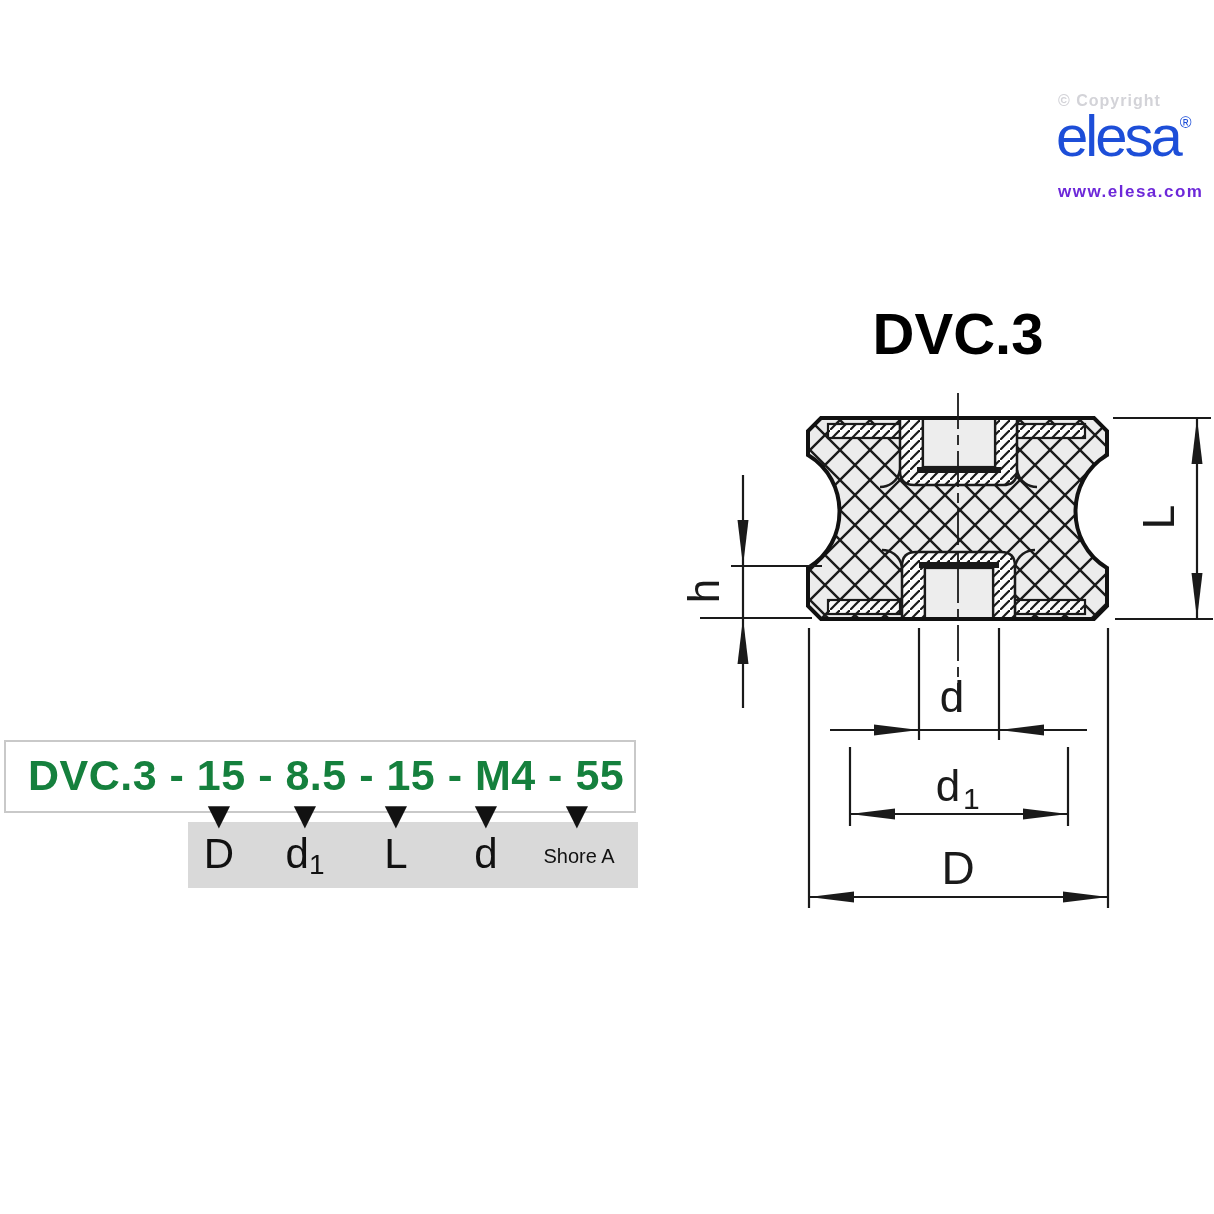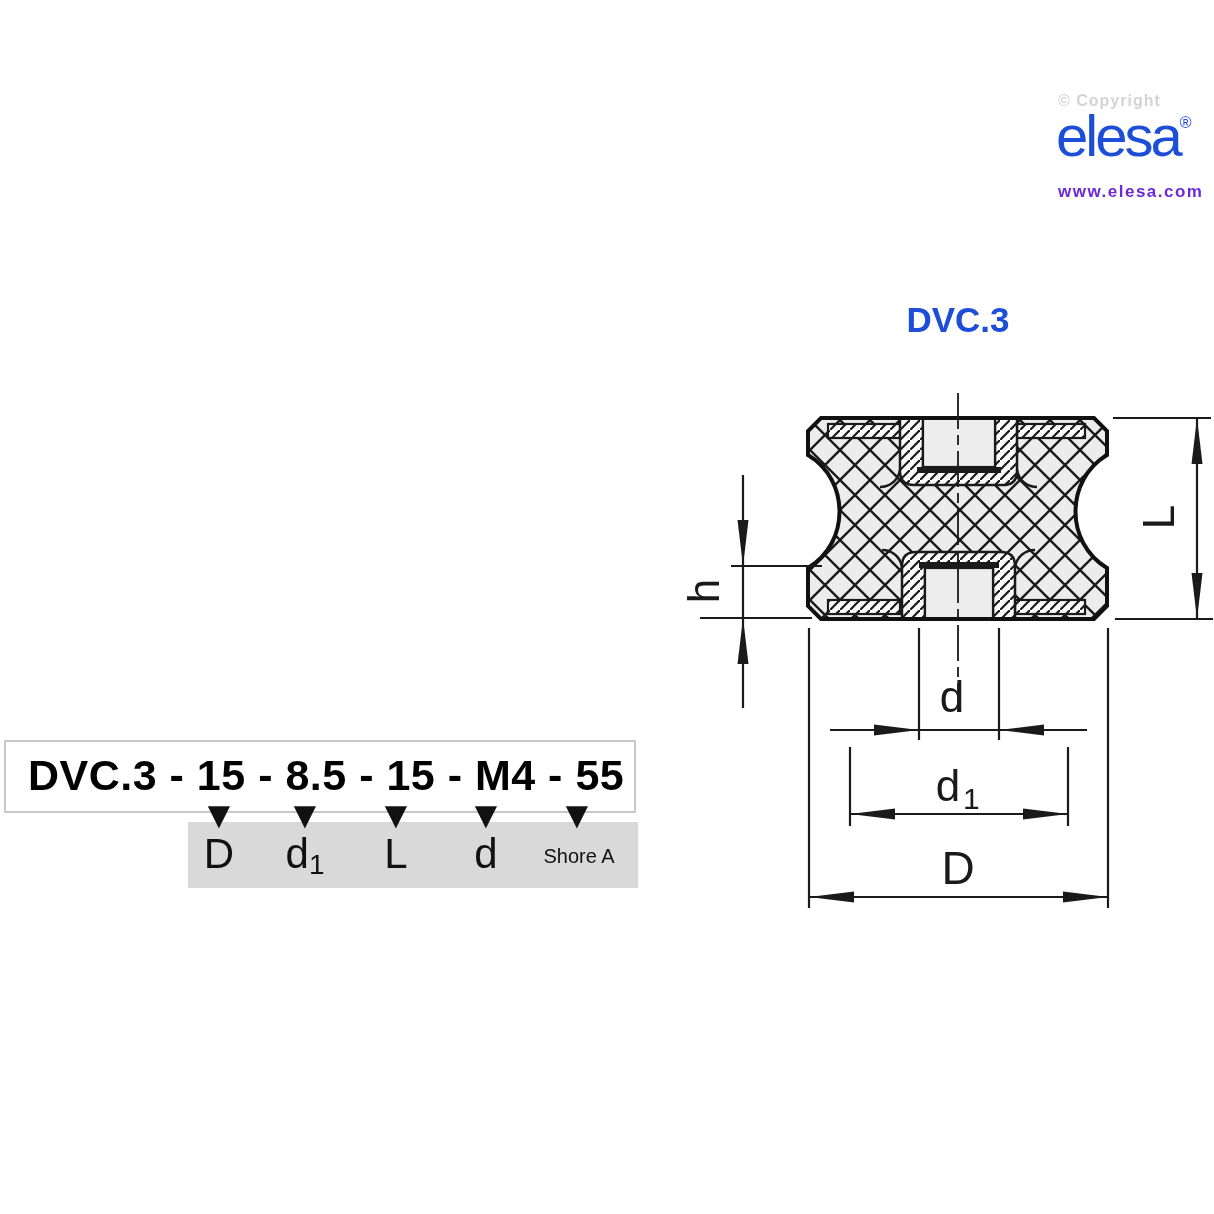--- a/index.html
+++ b/index.html
@@ -17,32 +17,32 @@
     color:#1d4ed8;letter-spacing:-3px;line-height:1.1;
   }
   .brand-logo sup{font-size:16px;letter-spacing:0;vertical-align:28px;}
   .brand-url{
     position:absolute;left:1058px;top:182px;font-size:17px;font-weight:bold;
     color:#6d28d9;letter-spacing:1.5px;
   }
   
   .drawing-title{
     position:absolute;left:958px;top:300px;transform:translateX(-50%);
-    font-size:35px;font-weight:bold;color:#1d4ed8;letter-spacing:0;
+    font-size:58px;font-weight:bold;color:#000000;letter-spacing:0;
   }
   
   .tech-svg{position:absolute;left:0;top:0;}
   
   .order-box{
     position:absolute;left:4px;top:740px;width:632px;height:73px;
     background:#ffffff;border:2px solid #c9c9c9;box-sizing:border-box;
   }
   .order-code{
     position:absolute;left:22px;top:9px;font-size:43px;font-weight:bold;
-    color:#000000;white-space:nowrap;letter-spacing:0.5px;
+    color:#15803d;white-space:nowrap;letter-spacing:0.5px;
   }
   .order-gray{
     position:absolute;left:188px;top:822px;width:450px;height:66px;
     background:#d9d9d9;
   }
   .order-arrow{
     position:absolute;top:801px;transform:translateX(-50%);
     font-family:"DejaVu Sans",sans-serif;font-size:29px;color:#111;
     line-height:1;z-index:3;
   }

